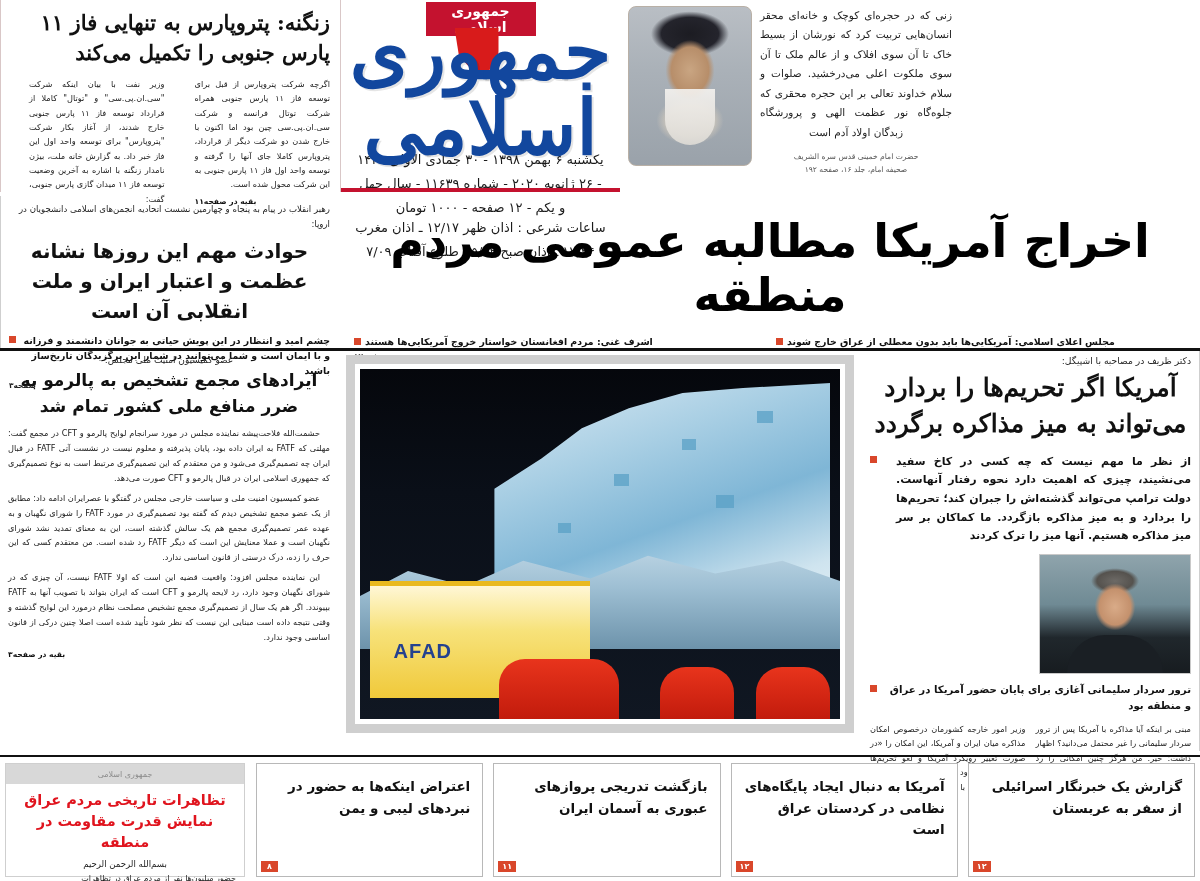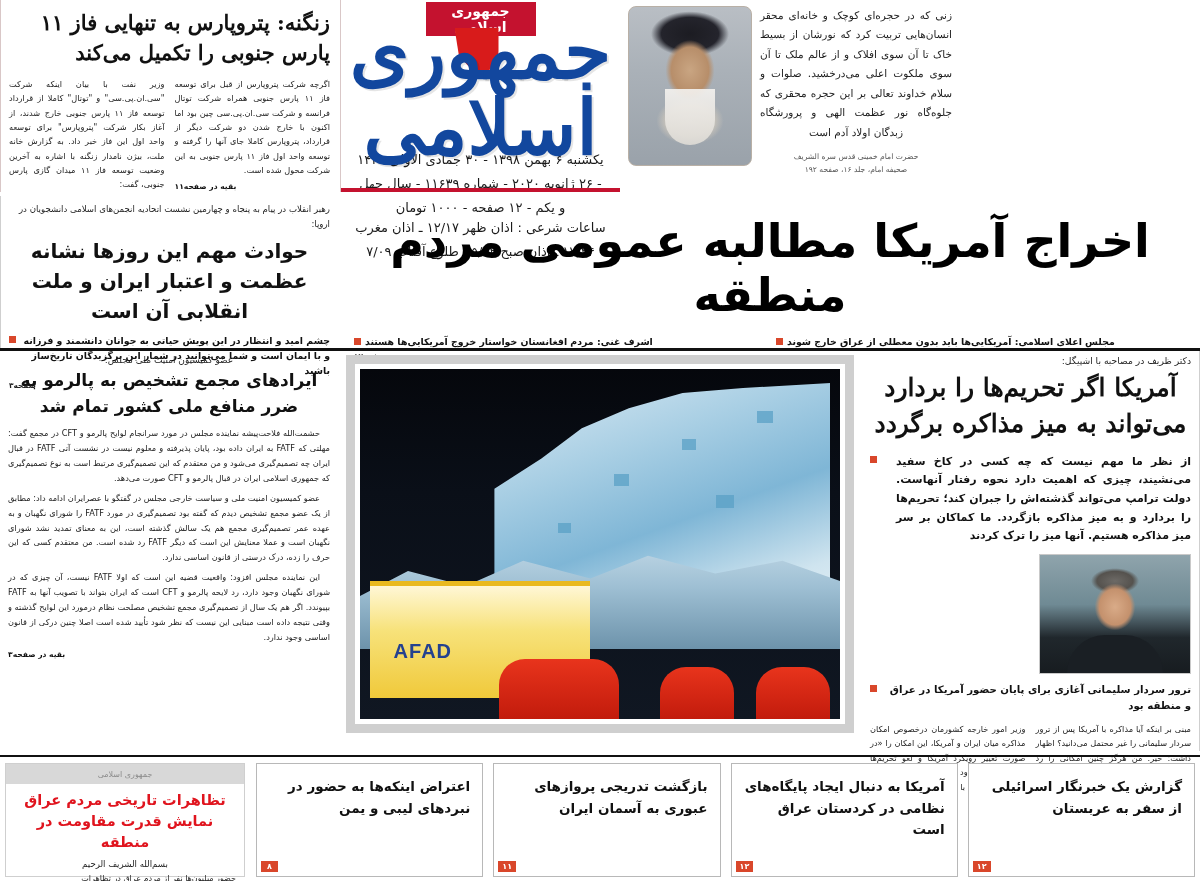--- a/index.html
+++ b/index.html
@@ -84,21 +84,21 @@
     font-size:13px;line-height:1.85;color:#1a1a1a;font-weight:400;
     padding:0 14px;margin-top:-4px;
   }
   .rule-red{position:absolute;left:0;right:0;bottom:0;height:4px;background:#c4122f;}
   .r-head{
     font-size:21px;font-weight:700;line-height:1.45;color:#111;
     font-family:"DejaVu Serif","Liberation Serif",serif;text-align:right;
     margin:2px 0 8px 0;
   }
   .cols2{display:flex;flex-direction:row-reverse;gap:10px;}
-  .cols2 .col{flex:1;font-size:8.2px;line-height:1.75;text-align:justify;color:#222;}
+  .cols2 .col{flex:1;font-size:8.2px;line-height:1.75;text-align:justify;color:#222;margin-left:20px;}
   .cont{font-weight:700;font-size:7.6px;color:#111;text-align:left;display:block;margin-top:3px;}
 
   
   .bannerrow{
     position:absolute;left:0;top:196px;width:1200px;height:152px;
     display:flex;flex-direction:row-reverse;
     border-bottom:3px solid #111;
   }
   .ban-right{width:340px;padding:6px 10px 0 8px;box-sizing:border-box;border-left:1px solid #cfcfcf;}
   .ban-main{flex:1;padding:4px 14px 0 14px;box-sizing:border-box;}
@@ -363,21 +363,21 @@
     </div>
   </div>
 
   <div class="bottomrow">
 
     <div class="brightbox">
       <div class="bstrip">
         <span>جمهوری اسلامی</span>
       </div>
       <div class="bred">تظاهرات تاریخی مردم عراق نمایش قدرت مقاومت در منطقه</div>
-      <div class="bbasm">بسم‌الله الشریف الرحیم</div>
+      <div class="bbasm">بسم‌الله الرحمن الرحیم</div>
       <div class="btext">حضور میلیون‌ها نفر از مردم عراق در تظاهرات</div>
     </div>
 
     <div class="bbox">
       <div class="t">اعتراض اینکه‌ها به حضور در نبردهای لیبی و یمن</div>
       <span class="bnum">۸</span>
     </div>
 
     <div class="bbox">
       <div class="t">بازگشت تدریجی پروازهای عبوری به آسمان ایران</div>

